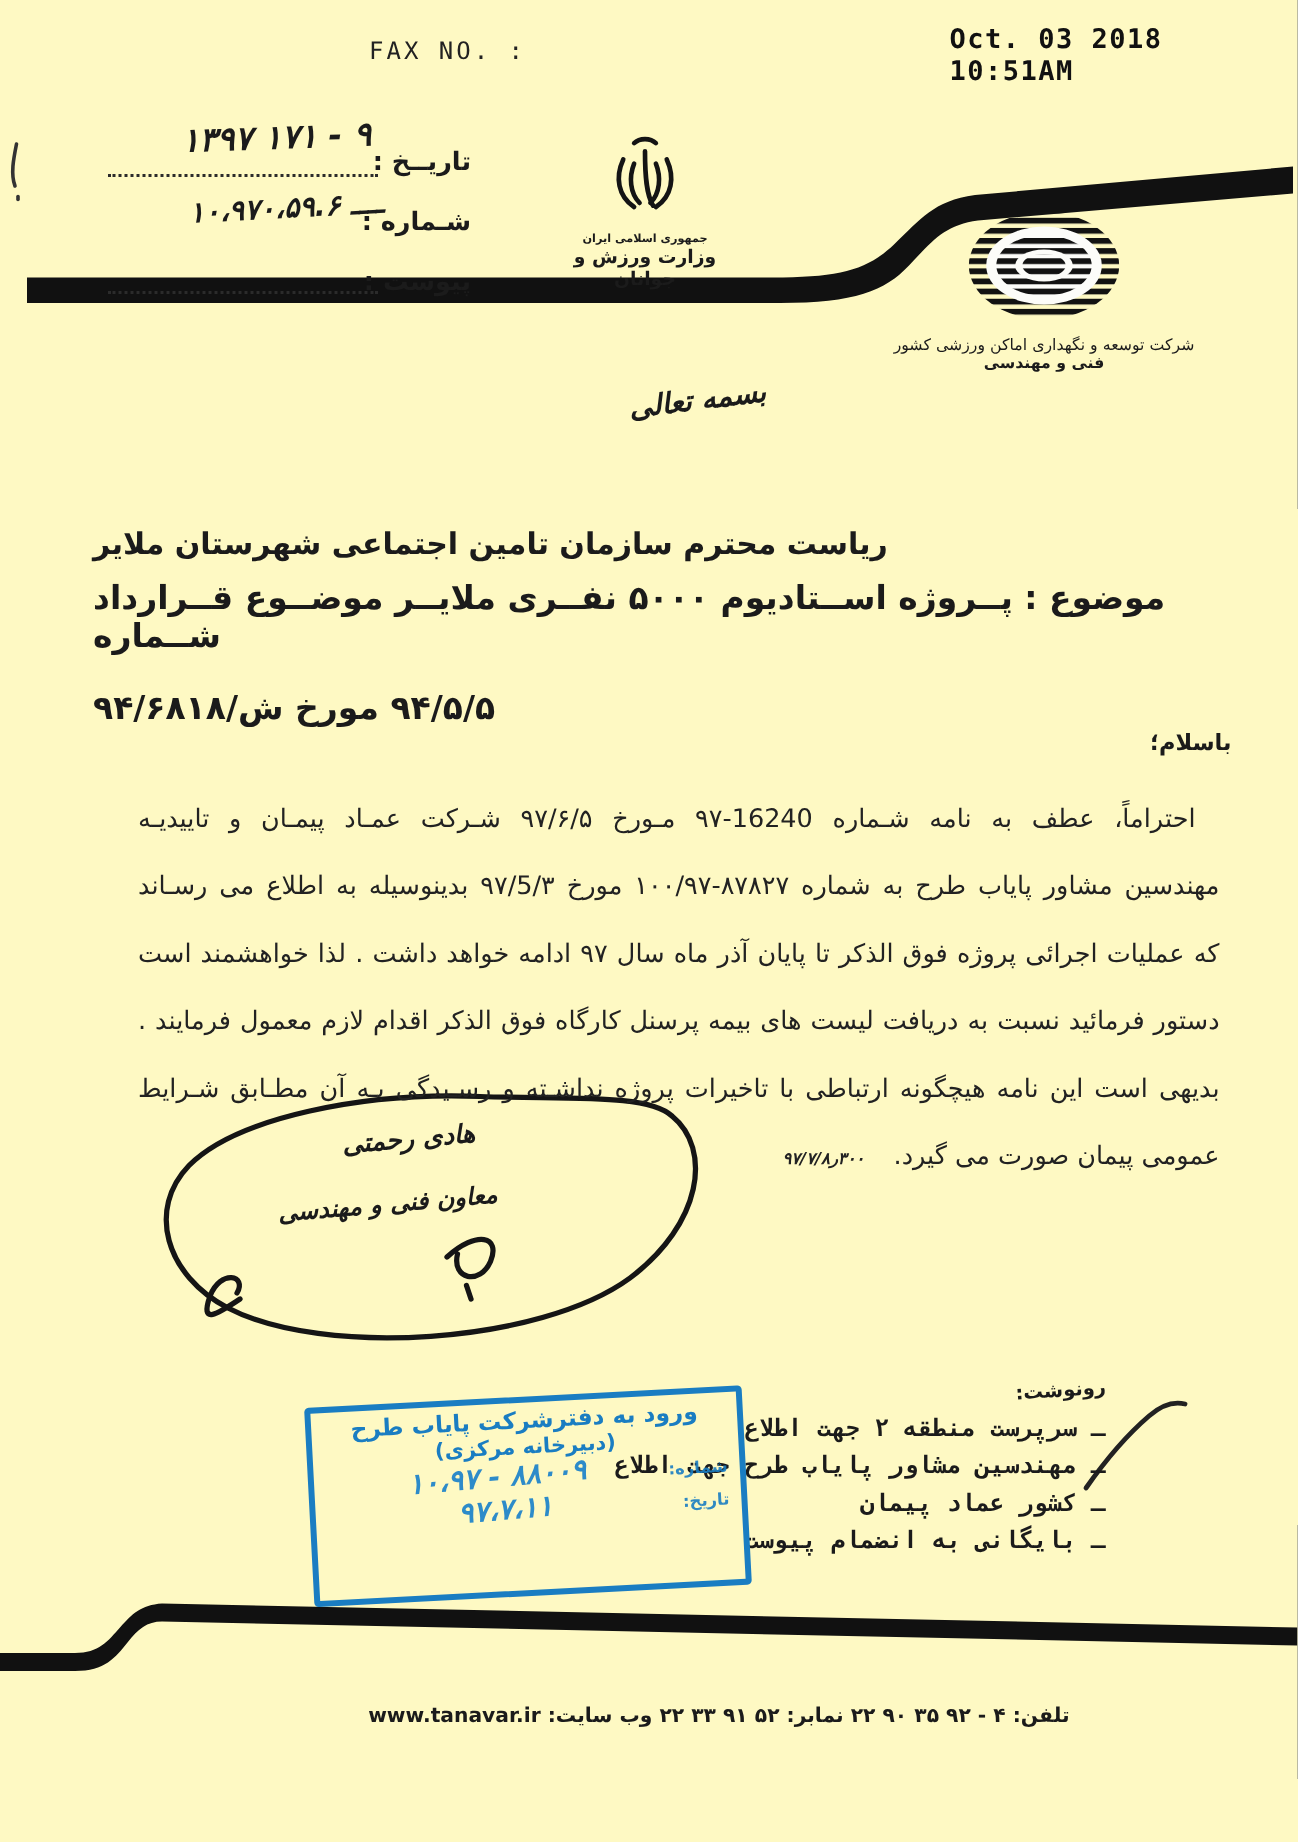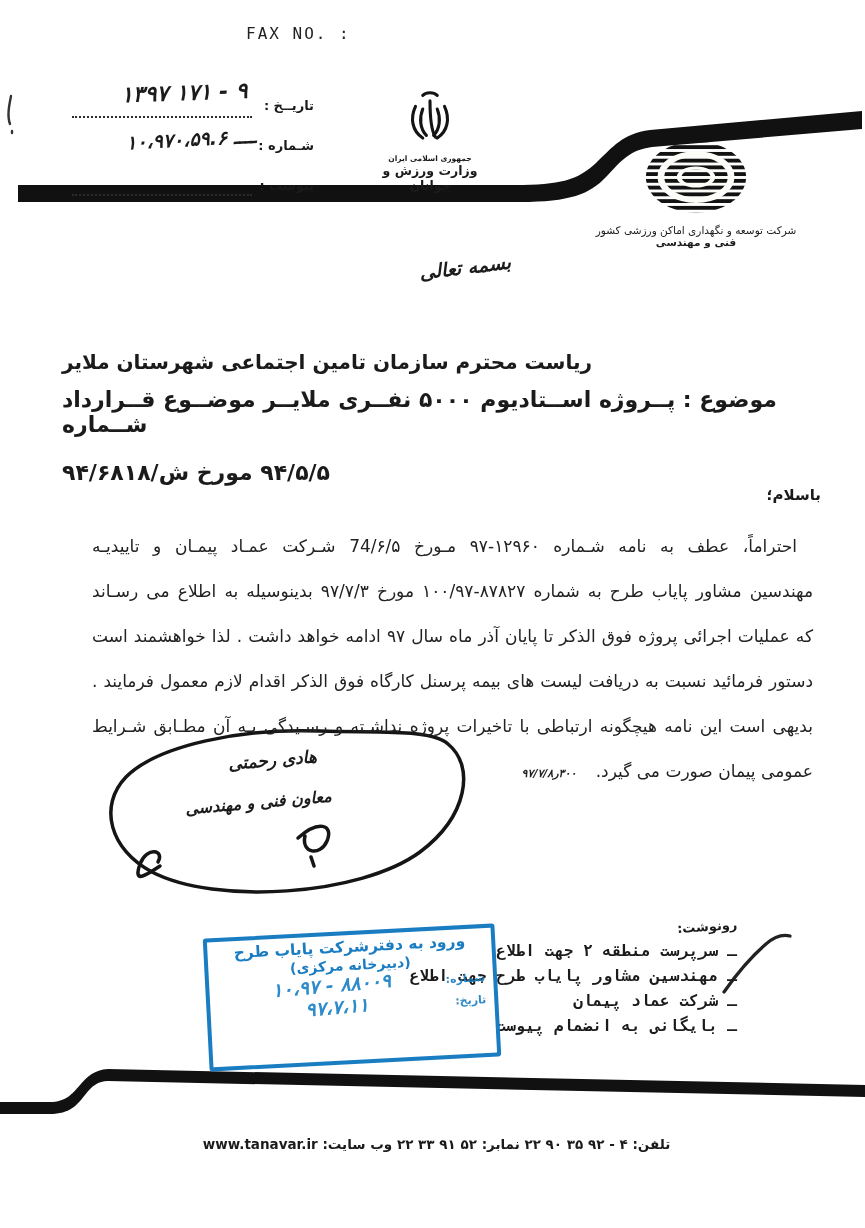--- a/index.html
+++ b/index.html
@@ -1,28 +1,28 @@
 <!DOCTYPE html>
 <html lang="fa"><head>
 <meta charset="utf-8">
 <style>
   html,body{margin:0;padding:0;background:#888;}
   .page{
     position:relative; width:865px; height:1228px; margin:0 auto;
-    background:#ffffff; overflow:hidden;
+    background:#fef9c3; overflow:hidden;
     font-family:"DejaVu Sans",sans-serif; color:#1b1b1b;
   }
   .abs{position:absolute;}
   
   .fax-label{left:246px;top:24px;font-family:"DejaVu Sans Mono",monospace;font-size:16px;letter-spacing:2px;color:#222;}
   .fax-time{left:633px;top:16px;font-family:"DejaVu Sans Mono",monospace;font-size:18px;letter-spacing:1px;color:#111;font-weight:bold;}
   
   .lh-left{left:14px;top:86px;width:300px;direction:rtl;}
   .lh-row{position:relative;height:40px;}
-  .lh-row .lbl{position:absolute;right:0;top:12px;font-size:13px;font-weight:bold;}
+  .lh-row .lbl{position:absolute;right:0;top:12px;font-size:17px;font-weight:bold;}
   .dotline{position:absolute;right:62px;top:30px;width:180px;border-bottom:2px dotted #2b2b2b;}
   .hand{font-style:italic;font-weight:bold;display:inline-block;}
   .hw-date{position:absolute;right:66px;top:-6px;font-size:22px;transform:rotate(-2deg);direction:ltr;letter-spacing:2px;}
   .hw-num{position:absolute;right:58px;top:2px;font-size:19px;transform:rotate(-3deg);direction:ltr;letter-spacing:1px;}
   
   .emblem{left:378px;top:90px;width:104px;text-align:center;}
   .emblem .country{font-size:7.5px;font-weight:bold;margin-top:2px;}
   .emblem .ministry{font-size:12.5px;font-weight:bold;margin-top:0px;}
   
   .co-logo{left:594px;top:138px;width:204px;text-align:center;}
@@ -55,21 +55,21 @@
   .stamp{left:206px;top:931px;width:268px;height:120px;transform:rotate(-3deg);
     border:4px solid #1a7dc2;border-radius:3px;color:#1a7dc2;direction:rtl;padding:3px 8px 2px 8px;}
   .stamp .t1{font-size:15.5px;font-weight:bold;text-align:center;}
   .stamp .t2{font-size:14px;font-weight:bold;text-align:center;margin-top:1px;}
   .stamp .row{display:flex;align-items:center;margin-top:0px;}
   .stamp .row .slbl{font-size:11px;font-weight:bold;opacity:.9;}
   .stamp .row .sval{flex:1;text-align:center;font-size:19px;font-weight:bold;font-style:italic;
     direction:ltr;color:#2d8bc9;transform:rotate(-2deg);letter-spacing:2px;}
   
   .footer-address{left:160px;right:6px;top:1112px;text-align:center;direction:rtl;font-size:13px;font-weight:bold;white-space:nowrap;}
-  .footer-contact{left:160px;right:152px;top:1136px;text-align:center;direction:rtl;font-size:13.5px;font-weight:bold;white-space:nowrap;}
+  .footer-contact{left:160px;right:152px;top:1136px;direction:rtl;font-size:13.5px;font-weight:bold;white-space:nowrap;}
   svg.overlay{position:absolute;left:0;top:0;pointer-events:none;}
 </style>
 </head>
 <body>
 
 <div class="page">
 
   <svg class="overlay" width="865" height="1228" viewBox="0 0 865 1228">
 
     <path d="M18,185 L515,185 C560,185 578,180 596,163 C614,146 622,134 650,130 L862,111 L862,129 L652,147 C630,150 622,160 606,177 C590,194 570,202 520,202 L18,202 Z" fill="#111"></path>
@@ -85,20 +85,21 @@
 
     <path d="M724,992 C738,972 752,956 766,944 C774,937 782,934 790,936" fill="none" stroke="#222" stroke-width="3.2" stroke-linecap="round"></path>
 
     <g stroke="#333" stroke-width="2.4" stroke-linecap="round">
       <path d="M11,96 C9,106 7,116 10,124" fill="none"></path>
       <path d="M12,131 L12,133" fill="none"></path>
     </g>
   </svg>
 
   <div class="abs fax-label">FAX NO. :</div>
+  <div class="abs fax-time">Oct. 03 2018 10:51AM</div>
 
   <div class="abs lh-left">
     <div class="lh-row">
       <span class="lbl">تاریــخ :</span>
       <span class="dotline"></span>
       <span class="hand hw-date">۱۳۹۷ ۱۷۱ - ۹</span>
     </div>
     <div class="lh-row">
       <span class="lbl">شـماره :</span>
       <span class="hand hw-num">ــــ ۱۰،۹۷۰،۵۹.۶</span>
@@ -145,39 +146,39 @@
 
   <div class="abs heading">
     <div class="h1">ریاست محترم سازمان تامین اجتماعی شهرستان ملایر</div>
     <div class="h2">موضوع : پــروژه اســتادیوم ۵۰۰۰ نفــری ملایــر موضــوع قــرارداد شــماره</div>
     <div class="h3">۹۴/۵/۵ مورخ ش/۹۴/۶۸۱۸</div>
   </div>
 
   <div class="abs salut">باسلام؛</div>
 
   <div class="abs body-text">
-    <div class="bline j first">احتراماً، عطف به نامه شـماره ۱۲۹۶۰-۹۷ مـورخ 74/۶/۵ شـرکت عمـاد پیمـان و تاییدیـه</div>
-    <div class="bline j">مهندسین مشاور پایاب طرح به شماره ۸۷۸۲۷-۱۰۰/۹۷ مورخ ۹۷/۷/۳ بدینوسیله به اطلاع می رسـاند</div>
+    <div class="bline j first">احتراماً، عطف به نامه شـماره 16240-۹۷ مـورخ ۹۷/۶/۵ شـرکت عمـاد پیمـان و تاییدیـه</div>
+    <div class="bline j">مهندسین مشاور پایاب طرح به شماره ۸۷۸۲۷-۱۰۰/۹۷ مورخ ۹۷/5/۳ بدینوسیله به اطلاع می رسـاند</div>
     <div class="bline j">که عملیات اجرائی پروژه فوق الذکر تا پایان آذر ماه سال ۹۷ ادامه خواهد داشت . لذا خواهشمند است</div>
     <div class="bline j">دستور فرمائید نسبت به دریافت لیست های بیمه پرسنل کارگاه فوق الذکر اقدام لازم معمول فرمایند .</div>
     <div class="bline j">بدیهی است این نامه هیچگونه ارتباطی با تاخیرات پروژه نداشـته و رسـیدگی بـه آن مطـابق شـرایط</div>
     <div class="bline last">
       <span>عمومی پیمان صورت می گیرد.</span>
       <span class="hw-ref">۳۰۰ر۹۷/۷/۸</span>
     </div>
   </div>
 
   <div class="abs sig-name">هادی رحمتی</div>
   <div class="abs sig-title">معاون فنی و مهندسی</div>
 
   <div class="abs cc">
     <div><span class="cc-label">رونوشت:</span></div>
     <div class="cc-item">ـ سرپرست منطقه ۲ جهت اطلاع</div>
     <div class="cc-item">ـ مهندسین مشاور پایاب طرح جهت اطلاع</div>
-    <div class="cc-item">ـ شرکت عماد پیمان</div>
+    <div class="cc-item">ـ کشور عماد پیمان</div>
     <div class="cc-item">ـ بایگانی به انضمام پیوست</div>
   </div>
 
   <div class="abs stamp">
     <div class="t1">ورود به دفترشرکت پایاب طرح</div>
     <div class="t2">(دبیرخانه مرکزی)</div>
     <div class="row">
       <span class="slbl">شماره:</span>
       <span class="sval">۱۰،۹۷ - ۸۸۰۰۹</span>
     </div>

